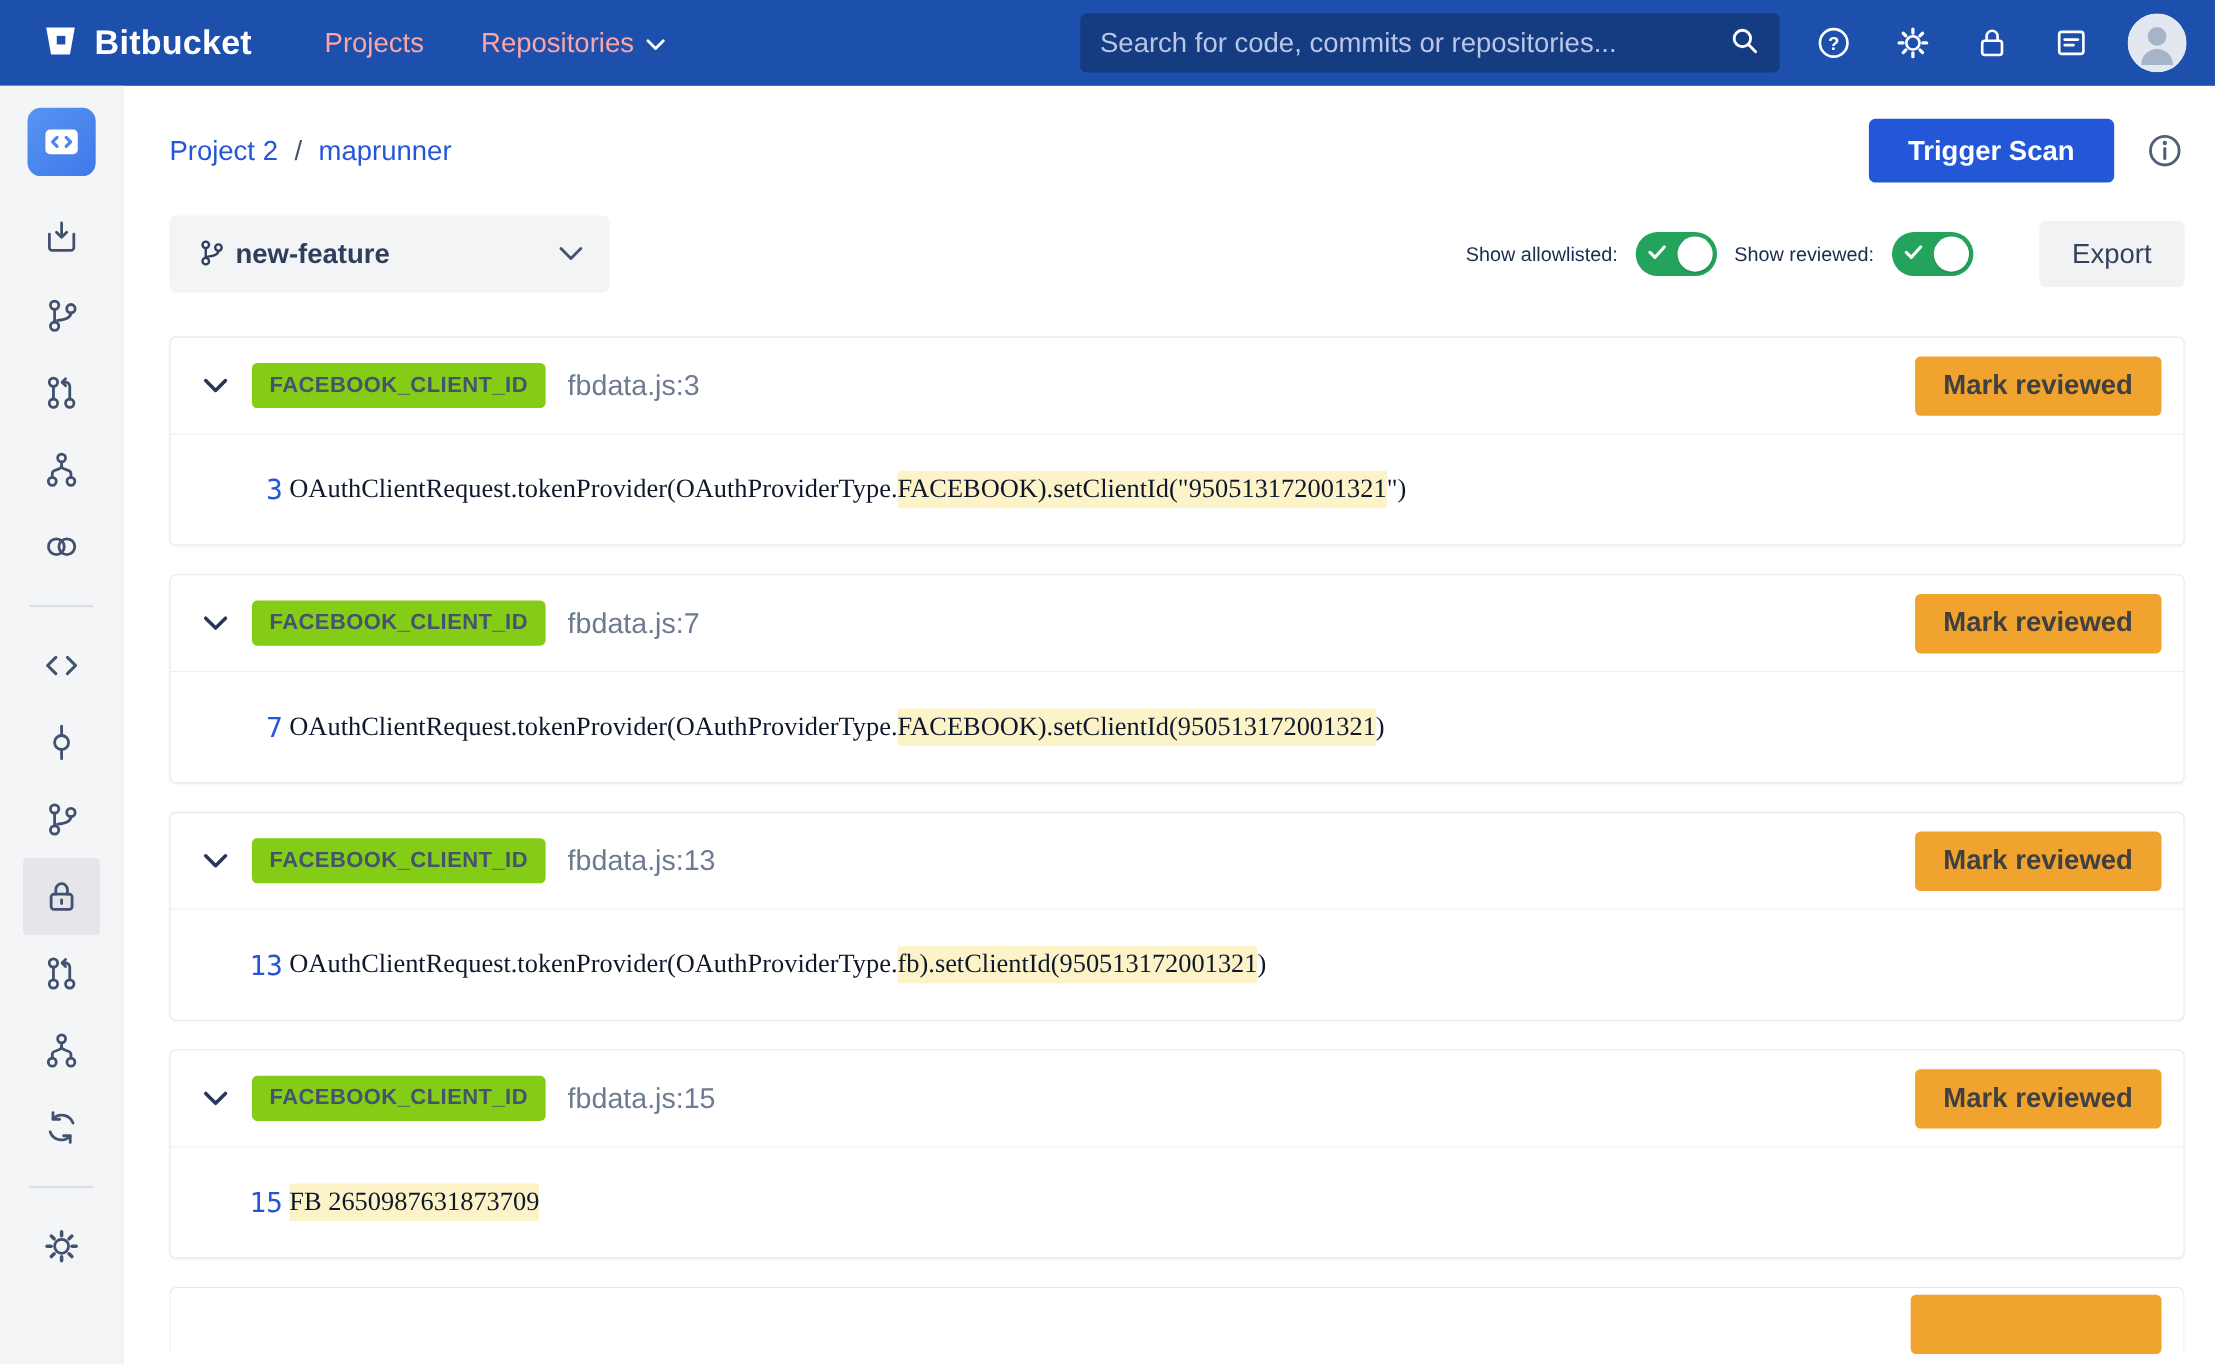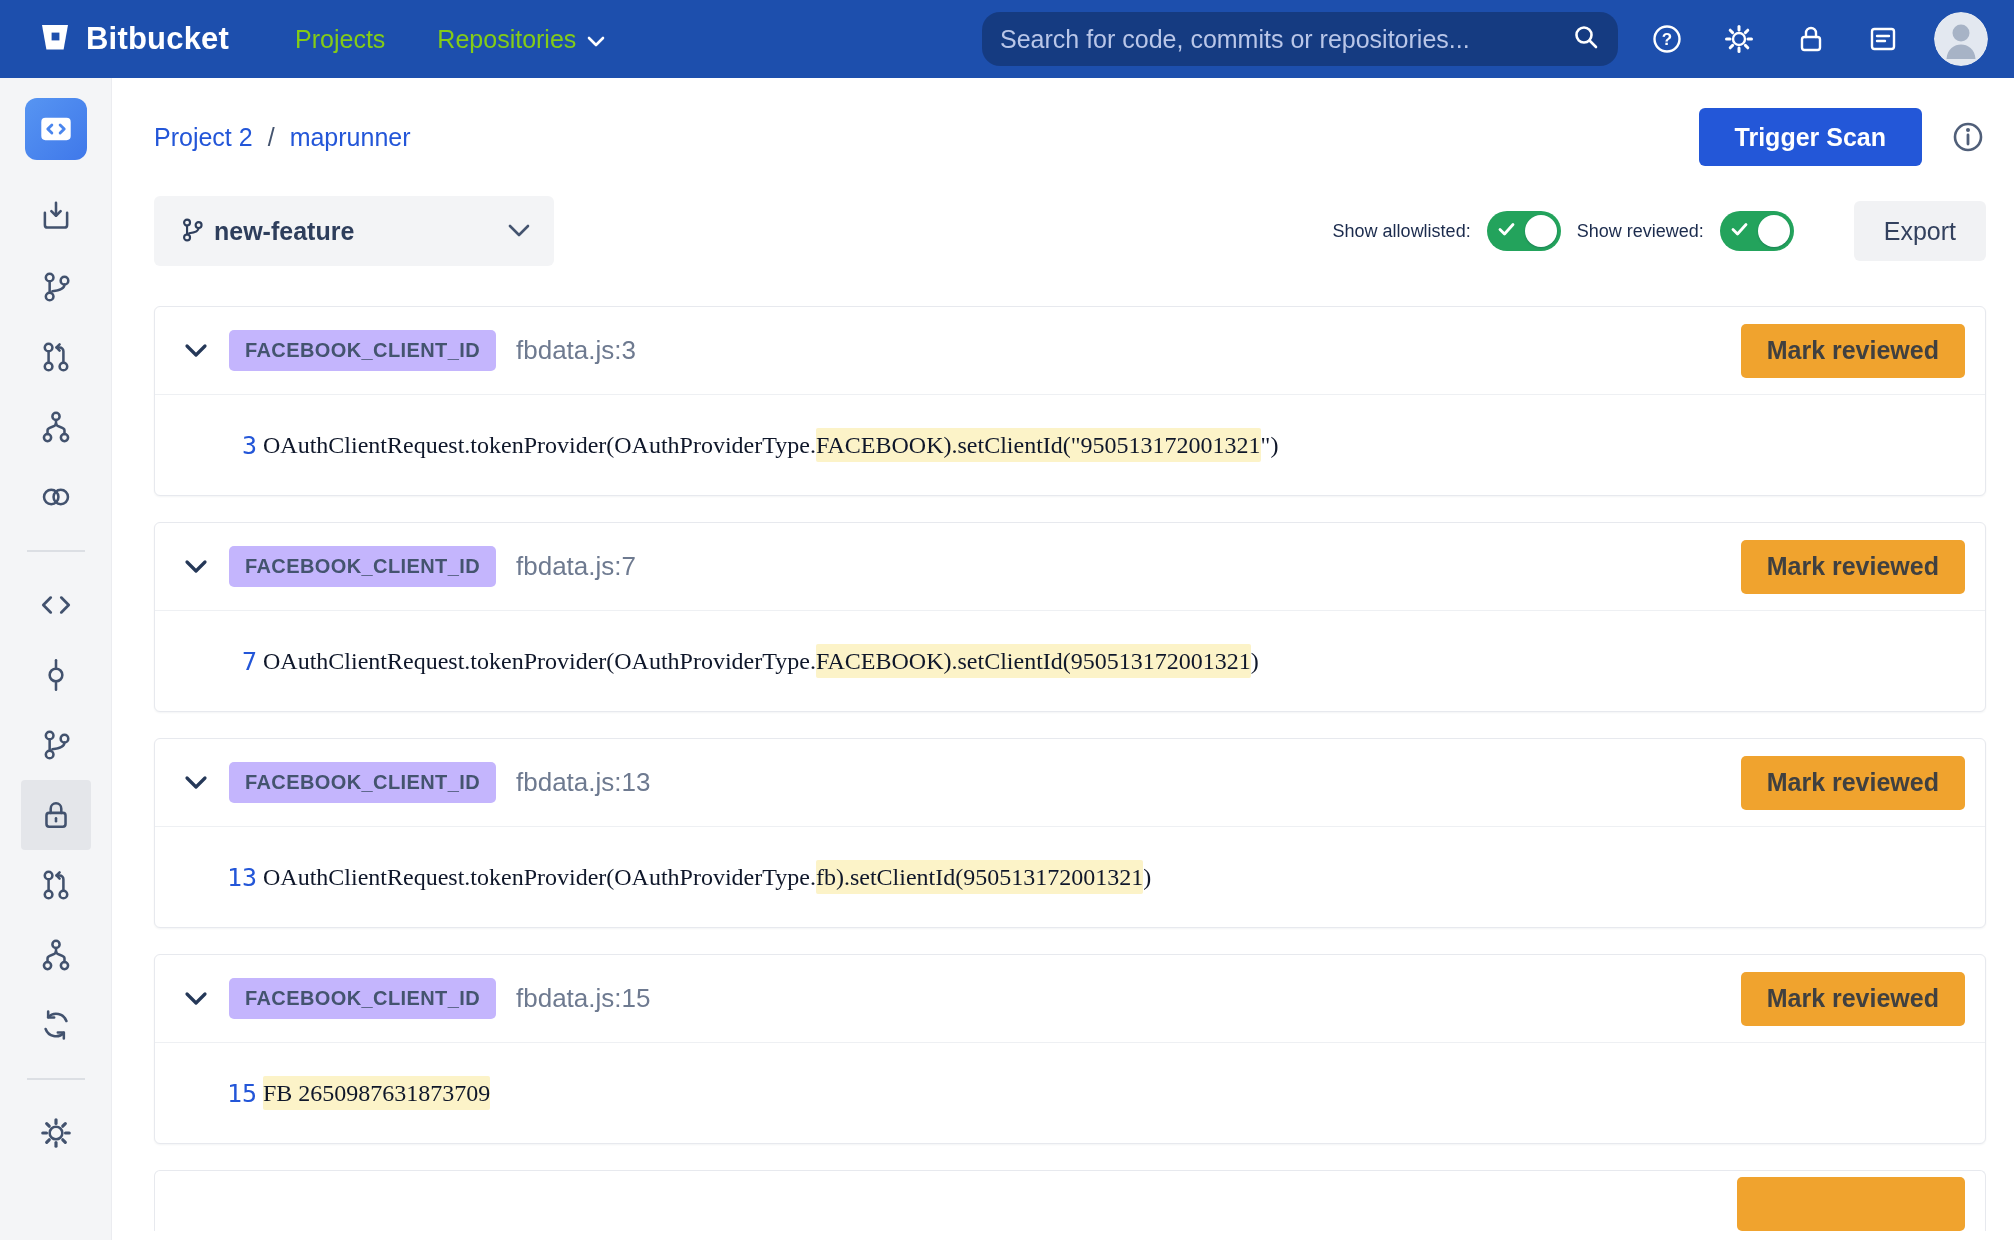--- a/index.html
+++ b/index.html
@@ -15,26 +15,26 @@
   
   .navbar {
     height:78px; background:#1d4fad;
     display:flex; align-items:center;
     padding:0 26px 0 38px;
   }
   .brand { display:flex; align-items:center; gap:14px; margin-right:40px; cursor:pointer;justify-content:center; }
   .brand-text { color:#fff; font-size:31px; font-weight:700; letter-spacing:0.2px; }
   .nav-item {
     height:78px; display:flex; align-items:center; gap:11px;
-    padding:0 26px; color:#84cc16; font-size:25px; font-weight:500; cursor:pointer;
+    padding:0 26px; color:#fca5a5; font-size:25px; font-weight:500; cursor:pointer;
   }
   .nav-spacer { flex:1; }
   .search {
     width:636px; height:54px; background:rgba(0,0,0,0.25);
-    border-radius:18px; display:flex; align-items:center;
+    border-radius:6px; display:flex; align-items:center;
     padding:0 18px; gap:12px;
   }
   .search input {
     flex:1; background:transparent; border:none; outline:none;
     color:#e3ebfb; font-size:25px; font-family:inherit;
   }
   .search input::placeholder { color:#b9c6e8; opacity:1; }
   .icon-btn {
     width:46px; height:46px; margin-left:26px; background:transparent; border:none;
     display:flex; align-items:center; justify-content:center; border-radius:6px;
@@ -112,21 +112,21 @@
   .card {
     border:1px solid #e7e9ee; border-radius:6px; background:#fff;
     box-shadow:0 1px 2px rgba(9,30,66,0.05);
   }
   .card-head {
     display:flex; align-items:center; height:88px;
     padding:0 20px 0 28px; border-bottom:1px solid #eef0f3;
   }
   .collapse-chev { background:transparent; border:none; display:flex; width:34px; }
   .badge {
-    margin-left:12px; background:#c4b5fd; color:#44546f;
+    margin-left:12px; background:#84cc16; color:#44546f;
     font-size:20px; font-weight:700; letter-spacing:0.4px;
     padding:9px 16px; border-radius:5px; white-space:nowrap;
   }
   .loc { margin-left:20px; font-size:26px; color:#6e7a90; }
   .mark-btn {
     margin-left:auto; height:54px; padding:0 26px;
     background:#f0a32e; border:none; border-radius:5px;
     font-size:25px; font-weight:700; color:#404040; white-space:nowrap;
   }
   .card-code { display:flex; align-items:center; height:100px; padding-left:64px; }

